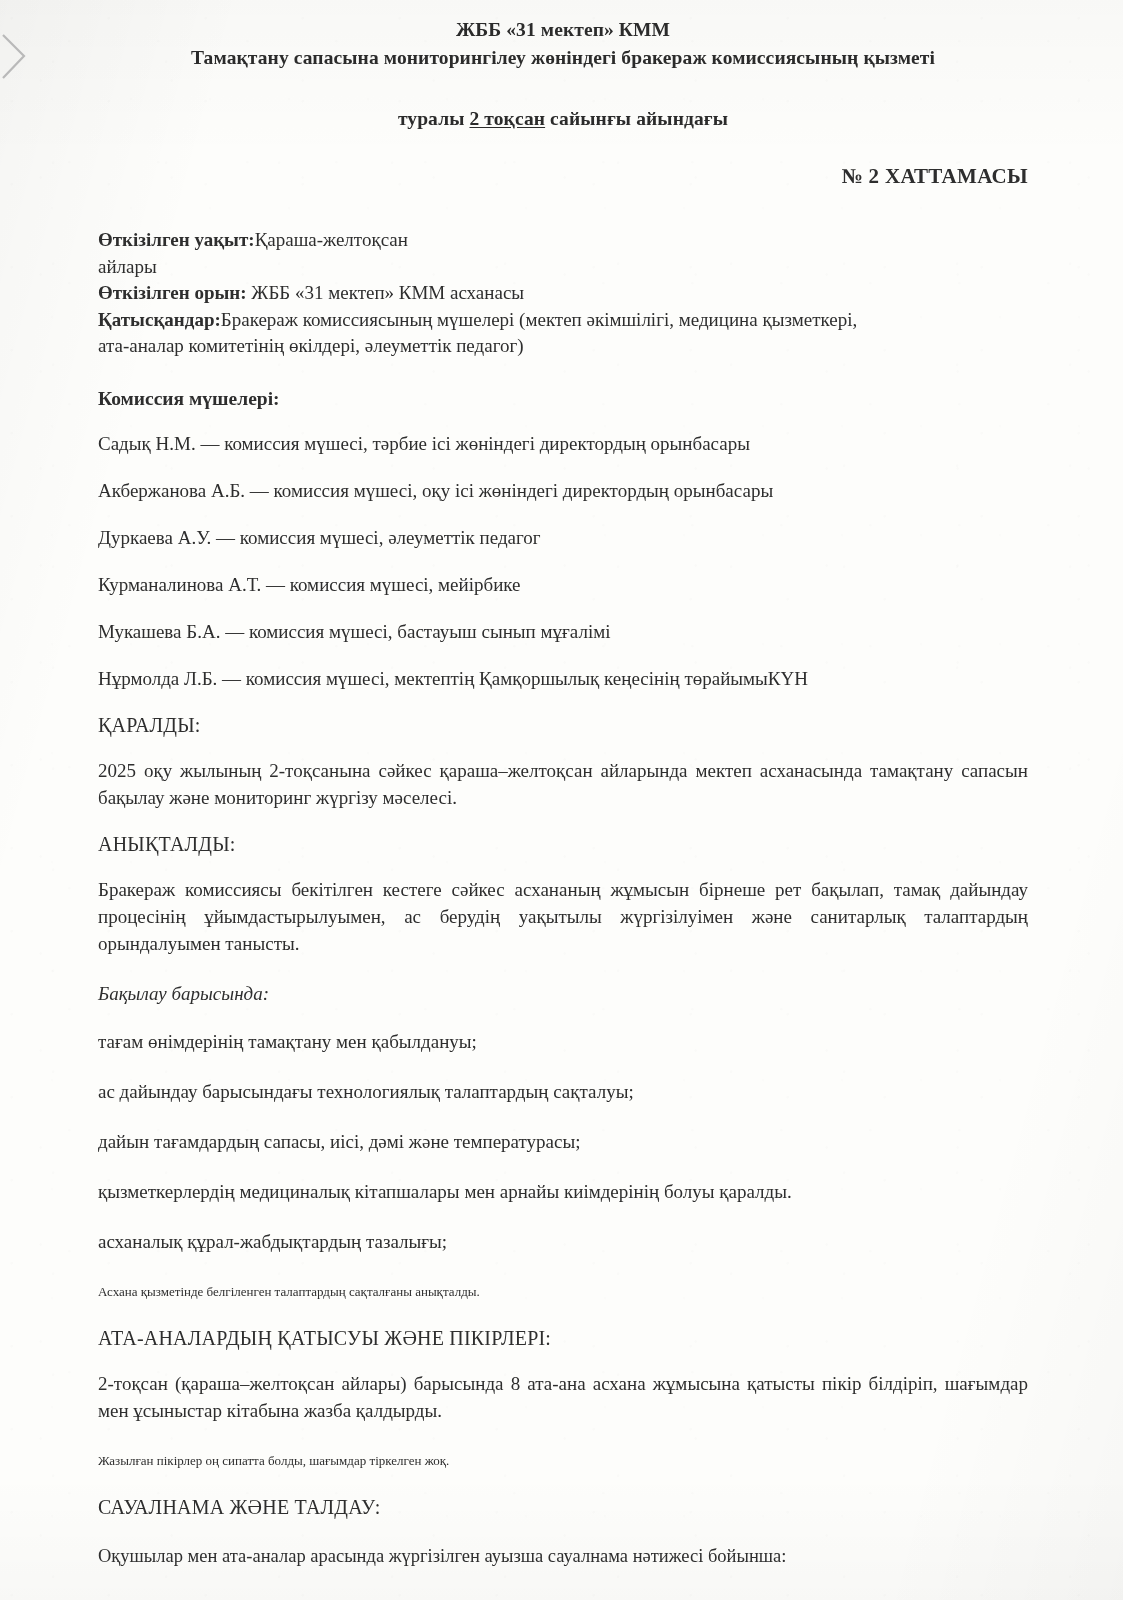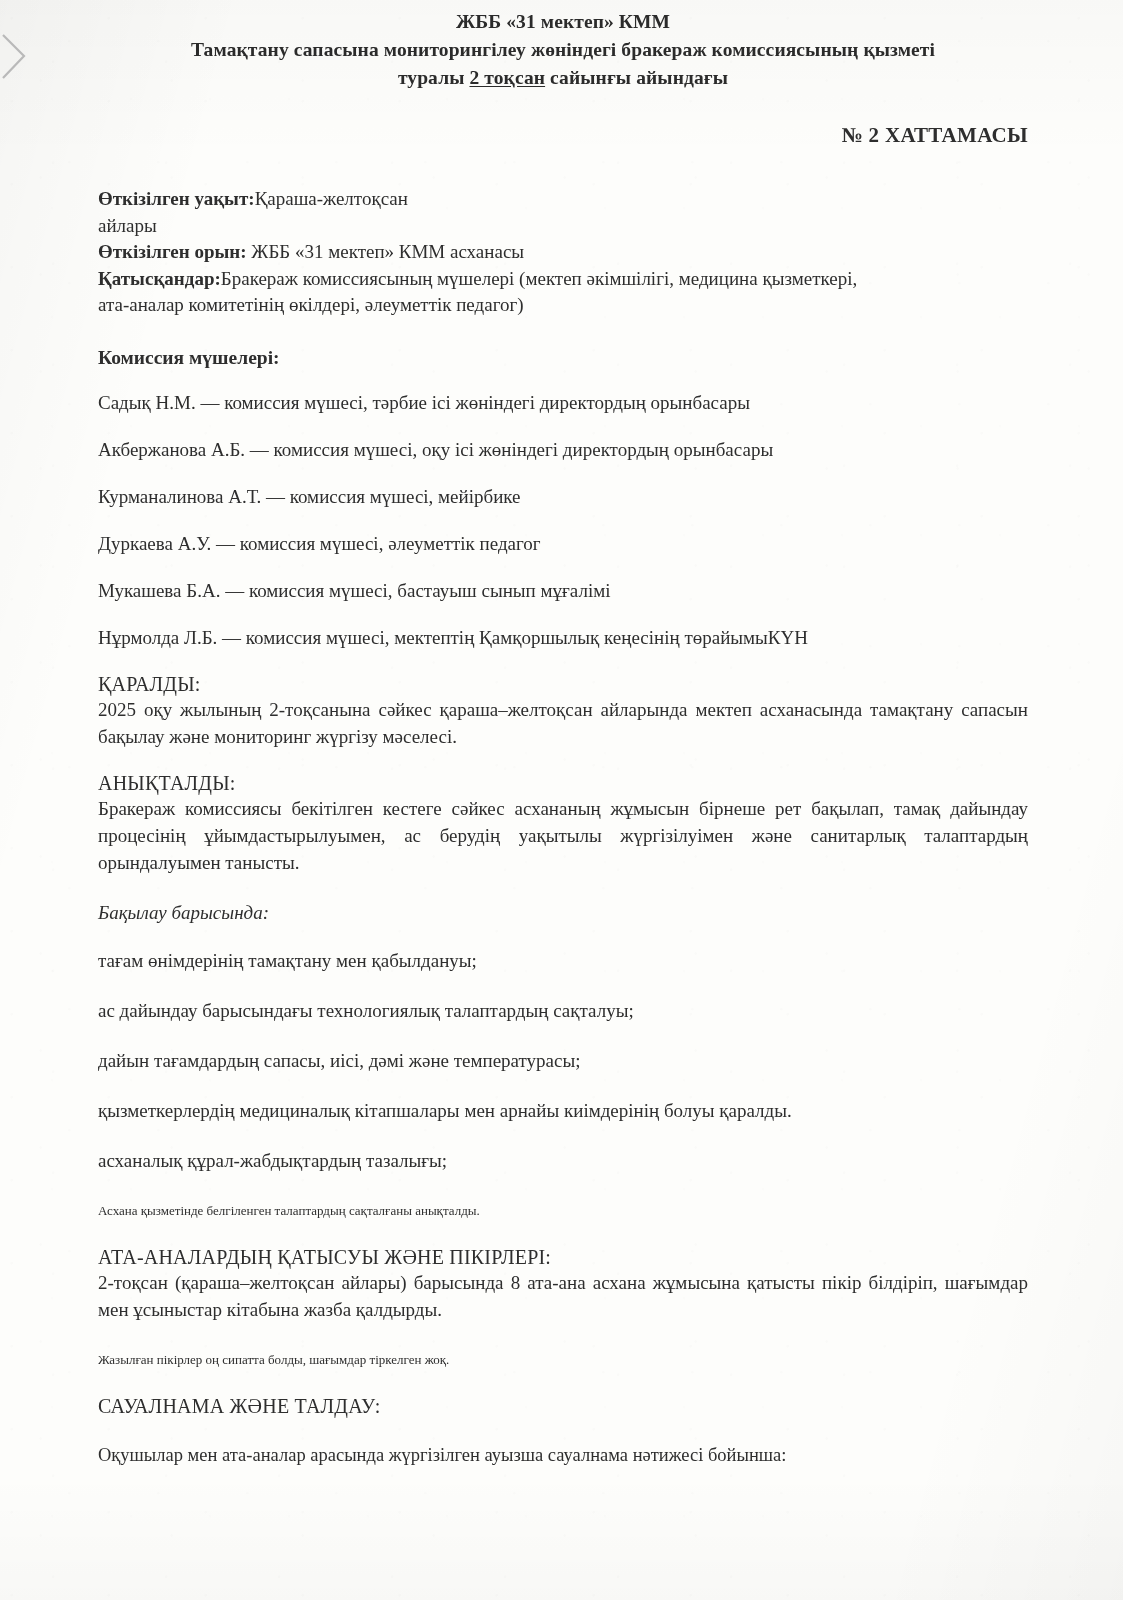--- a/index.html
+++ b/index.html
@@ -48,36 +48,36 @@
     width: 26px;
     height: 46px;
     pointer-events: none;
   }
   .corner-mark svg { display: block; }
 
   
   .frame {
     position: absolute;
     left: 98px;
-    top: 8px;
+    top: 16px;
     width: 930px;
   }
 
   
   .doc-title {
     text-align: center;
     font-weight: bold;
     font-size: 19.5px;
     line-height: 28px;
     letter-spacing: .1px;
     color: #2b2b2b;
   }
   .doc-title .l1 { display: block; }
   .doc-title .l2 { display: block; }
-  .doc-title .l3 { display: block; }
+  .doc-title .l3 { display: block; margin-top: 33px; }
   .doc-title u { text-decoration: underline; text-underline-offset: 2px; }
 
   .protocol-no {
     text-align: right;
     font-weight: bold;
     font-size: 21px;
     margin-top: 31px;
     letter-spacing: .3px;
   }
 
@@ -105,20 +105,21 @@
 
   .caps-head {
     font-size: 20px;
     margin-top: 22px;
     letter-spacing: .2px;
   }
 
   .para {
     font-size: 19px;
     line-height: 27px;
+    margin-top: 20px;
     text-align: justify;
     text-justify: inter-word;
   }
 
   .italic-lead {
     font-style: italic;
     font-size: 19px;
     margin-top: 26px;
   }
 
@@ -166,22 +167,22 @@
       <span class="row">айлары</span>
       <span class="row"><b>Өткізілген орын:</b><span> ЖББ «31 мектеп» КММ асханасы</span></span>
       <span class="row"><b>Қатысқандар:</b><span>Бракераж комиссиясының мүшелері (мектеп әкімшілігі, медицина қызметкері,</span></span>
       <span class="row">ата-аналар комитетінің өкілдері, әлеуметтік педагог)</span>
     </div>
 
     <div class="sec-label">Комиссия мүшелері:</div>
 
     <div class="member">Садық Н.М. — комиссия мүшесі, тәрбие ісі жөніндегі директордың орынбасары</div>
     <div class="member">Акбержанова А.Б. — комиссия мүшесі, оқу ісі жөніндегі директордың орынбасары</div>
+    <div class="member">Дуркаева А.У. — комиссия мүшесі, әлеуметтік педагог</div>
     <div class="member">Курманалинова А.Т. — комиссия мүшесі, мейірбике</div>
-    <div class="member">Дуркаева А.У. — комиссия мүшесі, әлеуметтік педагог</div>
     <div class="member">Мукашева Б.А. — комиссия мүшесі, бастауыш сынып мұғалімі</div>
     <div class="member">Нұрмолда Л.Б. — комиссия мүшесі, мектептің Қамқоршылық кеңесінің төрайымыКҮН</div>
 
     <div class="caps-head">ҚАРАЛДЫ:</div>
     <div class="para">2025 оқу жылының 2-тоқсанына сәйкес қараша–желтоқсан айларында мектеп асханасында тамақтану сапасын бақылау және мониторинг жүргізу мәселесі.</div>
 
     <div class="caps-head">АНЫҚТАЛДЫ:</div>
     <div class="para">Бракераж комиссиясы бекітілген кестеге сәйкес асхананың жұмысын бірнеше рет бақылап, тамақ дайындау процесінің ұйымдастырылуымен, ас берудің уақытылы жүргізілуімен және санитарлық талаптардың орындалуымен танысты.</div>
 
     <div class="italic-lead">Бақылау барысында:</div>

